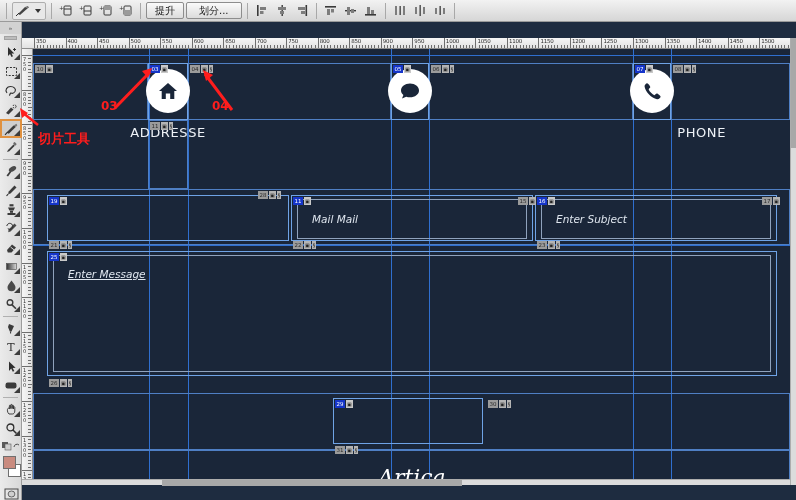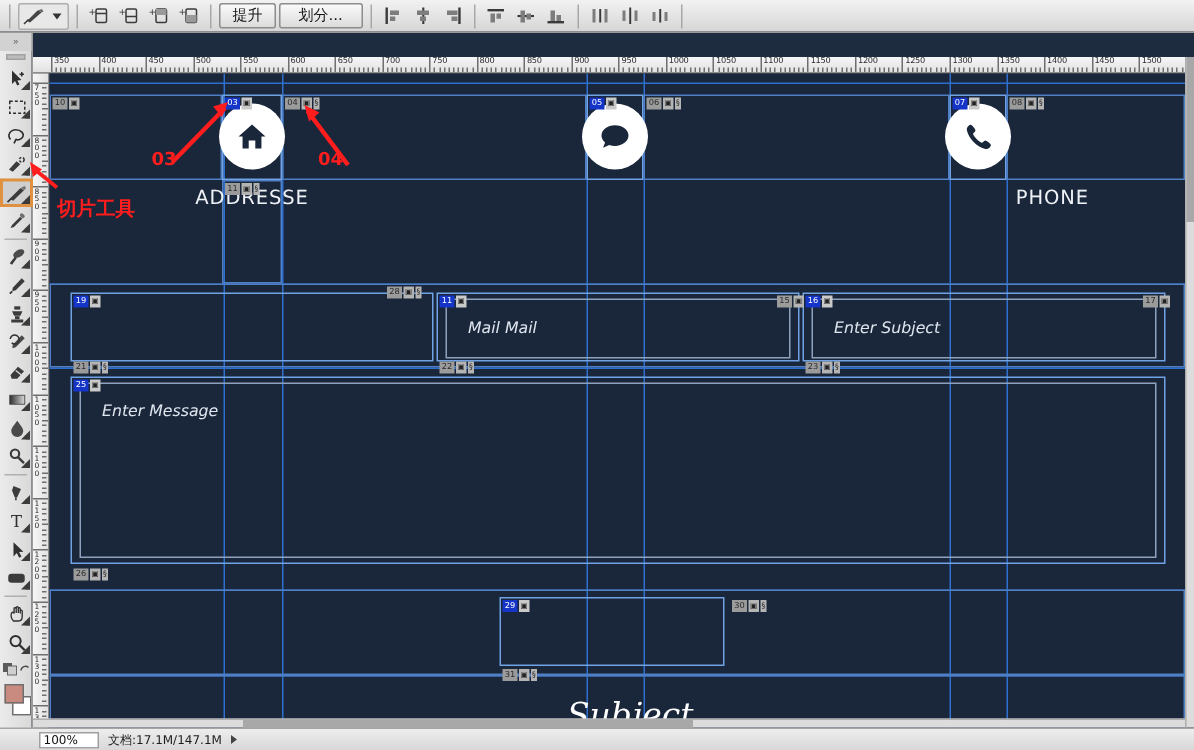--- a/index.html
+++ b/index.html
@@ -960,27 +960,27 @@
 
     <div class="field" style="left:264px; top:150px; width:230px; height:40px;">
       <span>Mail Mail</span>
     </div>
     <div class="field" style="left:508px; top:150px; width:230px; height:40px;">
       <span>Enter Subject</span>
     </div>
 
     <div class="slice-box user" style="left:14px; top:202px; width:730px; height:125px;"></div>
     <div class="field" style="left:20px; top:206px; width:718px; height:117px; align-items:flex-start;">
-      <span style="padding-top:12px;">Enter Message</span>
+      <span style="padding-top:12px;text-decoration:underline;">Enter Message</span>
     </div>
 
     <div class="slice-box" style="left:0px; top:344px; width:757px; height:57px;"></div>
     <div class="slice-box user" style="left:300px; top:349px; width:150px; height:46px;"></div>
 
-    <div class="brandmark" style="left:345px; top:416px;">Subject</div>
+    <div class="brandmark" style="left:345px; top:416px;">Artica</div>
     <div class="slice-box" style="left:0px; top:401px; width:757px; height:35px;"></div>
 
     <div class="badge" style="left:117px; top:16px;">
       <span class="num">03</span>
       <span class="chip">▣</span>
     </div>
     <div class="badge" style="left:157px; top:16px;">
       <span class="num gray">04</span>
       <span class="chip dk">▣</span>
       <span class="chip dk">§</span>
@@ -1097,19 +1097,14 @@
   <div class="anno anno-num" style="left:212px; top:99px;">04</div>
   <div class="anno anno-cn" style="left:38px; top:130px;">切片工具</div>
 
   <div class="vscroll">
     <div class="thumb"></div>
   </div>
   <div class="hscroll">
     <div class="thumb"></div>
   </div>
 
-  <div class="statusbar">
-    <div class="zoom-field">100%</div>
-    <span>文档:17.1M/147.1M</span>
-    <span class="sb-arrow"></span>
-  </div>
 
 </div>
 
 </body></html>

